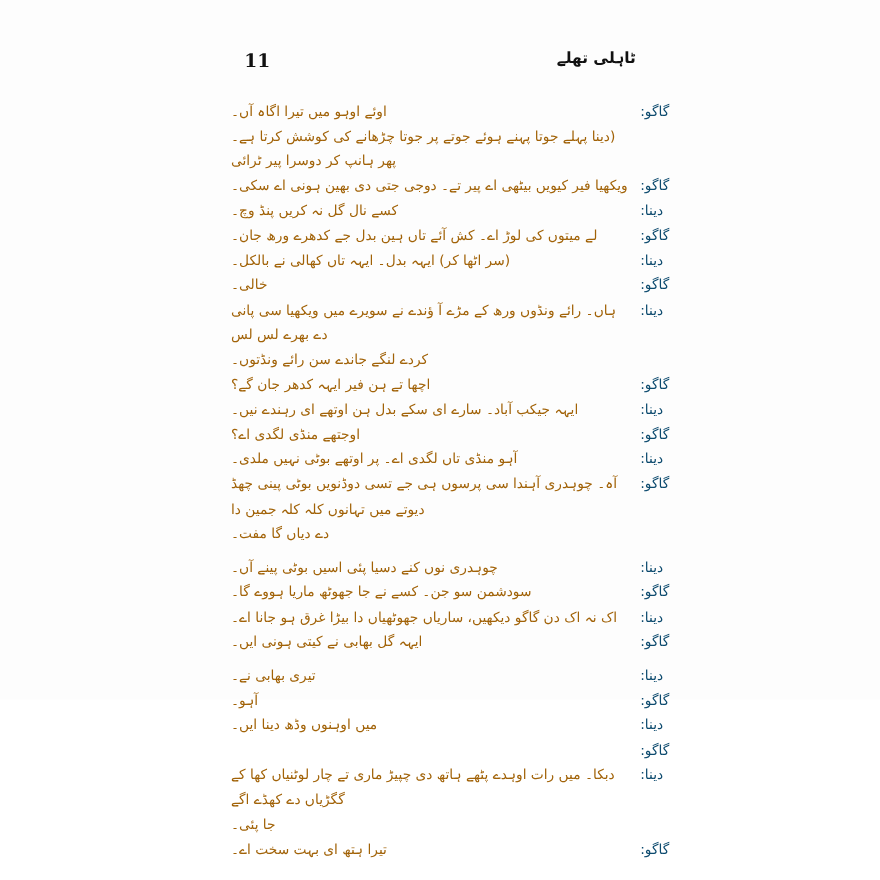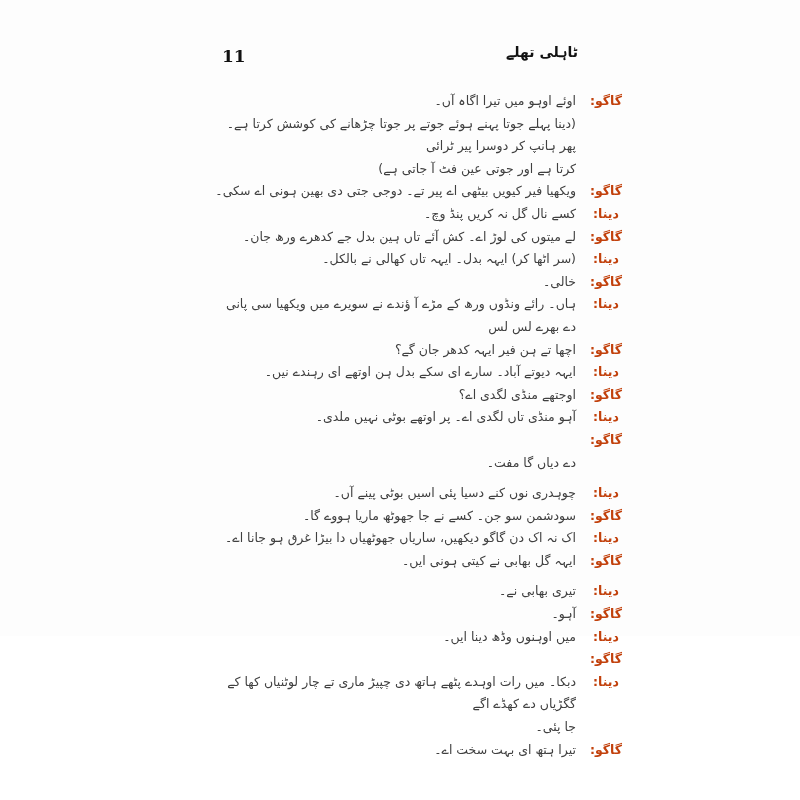--- a/index.html
+++ b/index.html
@@ -14,45 +14,41 @@
     }
     .running-head {
       position:absolute; right:222px; top:44px; direction:rtl; font-size:14px; font-weight:bold; color:#111;text-align:right;
     }
     .dialogue { position:absolute; left:210px; top:90px; width:420px; direction:rtl; }
     .line {
       position:relative; display:flex; flex-direction:row; align-items:flex-start;
       font-size:12.5px; line-height:22.6px; min-height:22.6px;
     }
     .speaker {
-      width:48px; flex:0 0 48px; font-weight:bold; font-size:12.5px; text-align:center; color:#c2410c;
+      width:48px; flex:0 0 48px; font-weight:normal; font-size:12.5px; text-align:left; color:#0c4a6e;
     }
-    .speech { flex:1 1 auto; text-align:right; padding-right:6px; color:#404040; }
+    .speech { flex:1 1 auto; text-align:left; padding-right:6px; color:#a16207; }
     .speech.indent { padding-right:6px; }
     .gap-s { height:8px; }
   </style>
 </head>
 <body>
 
 <div class="page">
   <div class="page-number">11</div>
   <div class="running-head">ٹاہلی تھلے</div>
 
   <div class="dialogue">
     <div class="line">
       <span class="speaker">گاگو:</span>
       <span class="speech">اوئے اوہو میں تیرا اگاہ آں۔</span>
     </div>
     <div class="line">
       <span class="speaker"></span>
       <span class="speech">(دینا پہلے جوتا پہنے ہوئے جوتے پر جوتا چڑھانے کی کوشش کرتا ہے۔ پھر ہانپ کر دوسرا پیر ٹرائی</span>
-    </div>
-    <div class="line">
-      <span class="speaker"></span>
-      <span class="speech indent">کرتا ہے اور جوتی عین فٹ آ جاتی ہے)</span>
     </div>
     <div class="line">
       <span class="speaker">گاگو:</span>
       <span class="speech">ویکھیا فیر کیویں بیٹھی اے پیر تے۔ دوجی جتی دی بھین ہونی اے سکی۔</span>
     </div>
     <div class="line">
       <span class="speaker">دینا:</span>
       <span class="speech">کسے نال گل نہ کریں پنڈ وچ۔</span>
     </div>
     <div class="line">
@@ -65,37 +61,42 @@
     </div>
     <div class="line">
       <span class="speaker">گاگو:</span>
       <span class="speech">خالی۔</span>
     </div>
     <div class="line">
       <span class="speaker">دینا:</span>
       <span class="speech">ہاں۔ رائے ونڈوں ورھ کے مڑے آ ؤندے نے سویرے میں ویکھیا سی پانی دے بھرے لس لس</span>
     </div>
     <div class="line">
+      <span class="speaker"></span>
+      <span class="speech indent">کردے لنگے جاندے سن رائے ونڈتوں۔</span>
+    </div>
+    <div class="line">
       <span class="speaker">گاگو:</span>
       <span class="speech">اچھا تے ہن فیر ایہہ کدھر جان گے؟</span>
     </div>
     <div class="line">
       <span class="speaker">دینا:</span>
-      <span class="speech">ایہہ دیوتے آباد۔ سارے ای سکے بدل ہن اوتھے ای رہندے نیں۔</span>
+      <span class="speech">ایہہ جیکب آباد۔ سارے ای سکے بدل ہن اوتھے ای رہندے نیں۔</span>
     </div>
     <div class="line">
       <span class="speaker">گاگو:</span>
       <span class="speech">اوجتھے منڈی لگدی اے؟</span>
     </div>
     <div class="line">
       <span class="speaker">دینا:</span>
       <span class="speech">آہو منڈی تاں لگدی اے۔ پر اوتھے بوٹی نہیں ملدی۔</span>
     </div>
     <div class="line">
       <span class="speaker">گاگو:</span>
+      <span class="speech">آہ۔ چوہدری آہندا سی پرسوں ہی جے تسی دوڈنویں بوٹی پینی چھڈ دیوتے میں تہانوں کلہ کلہ جمین دا</span>
     </div>
     <div class="line">
       <span class="speaker"></span>
       <span class="speech indent">دے دیاں گا مفت۔</span>
     </div>
     <div class="gap-s"></div>
     <div class="line">
       <span class="speaker">دینا:</span>
       <span class="speech">چوہدری نوں کنے دسیا پئی اسیں بوٹی پینے آں۔</span>
     </div>

